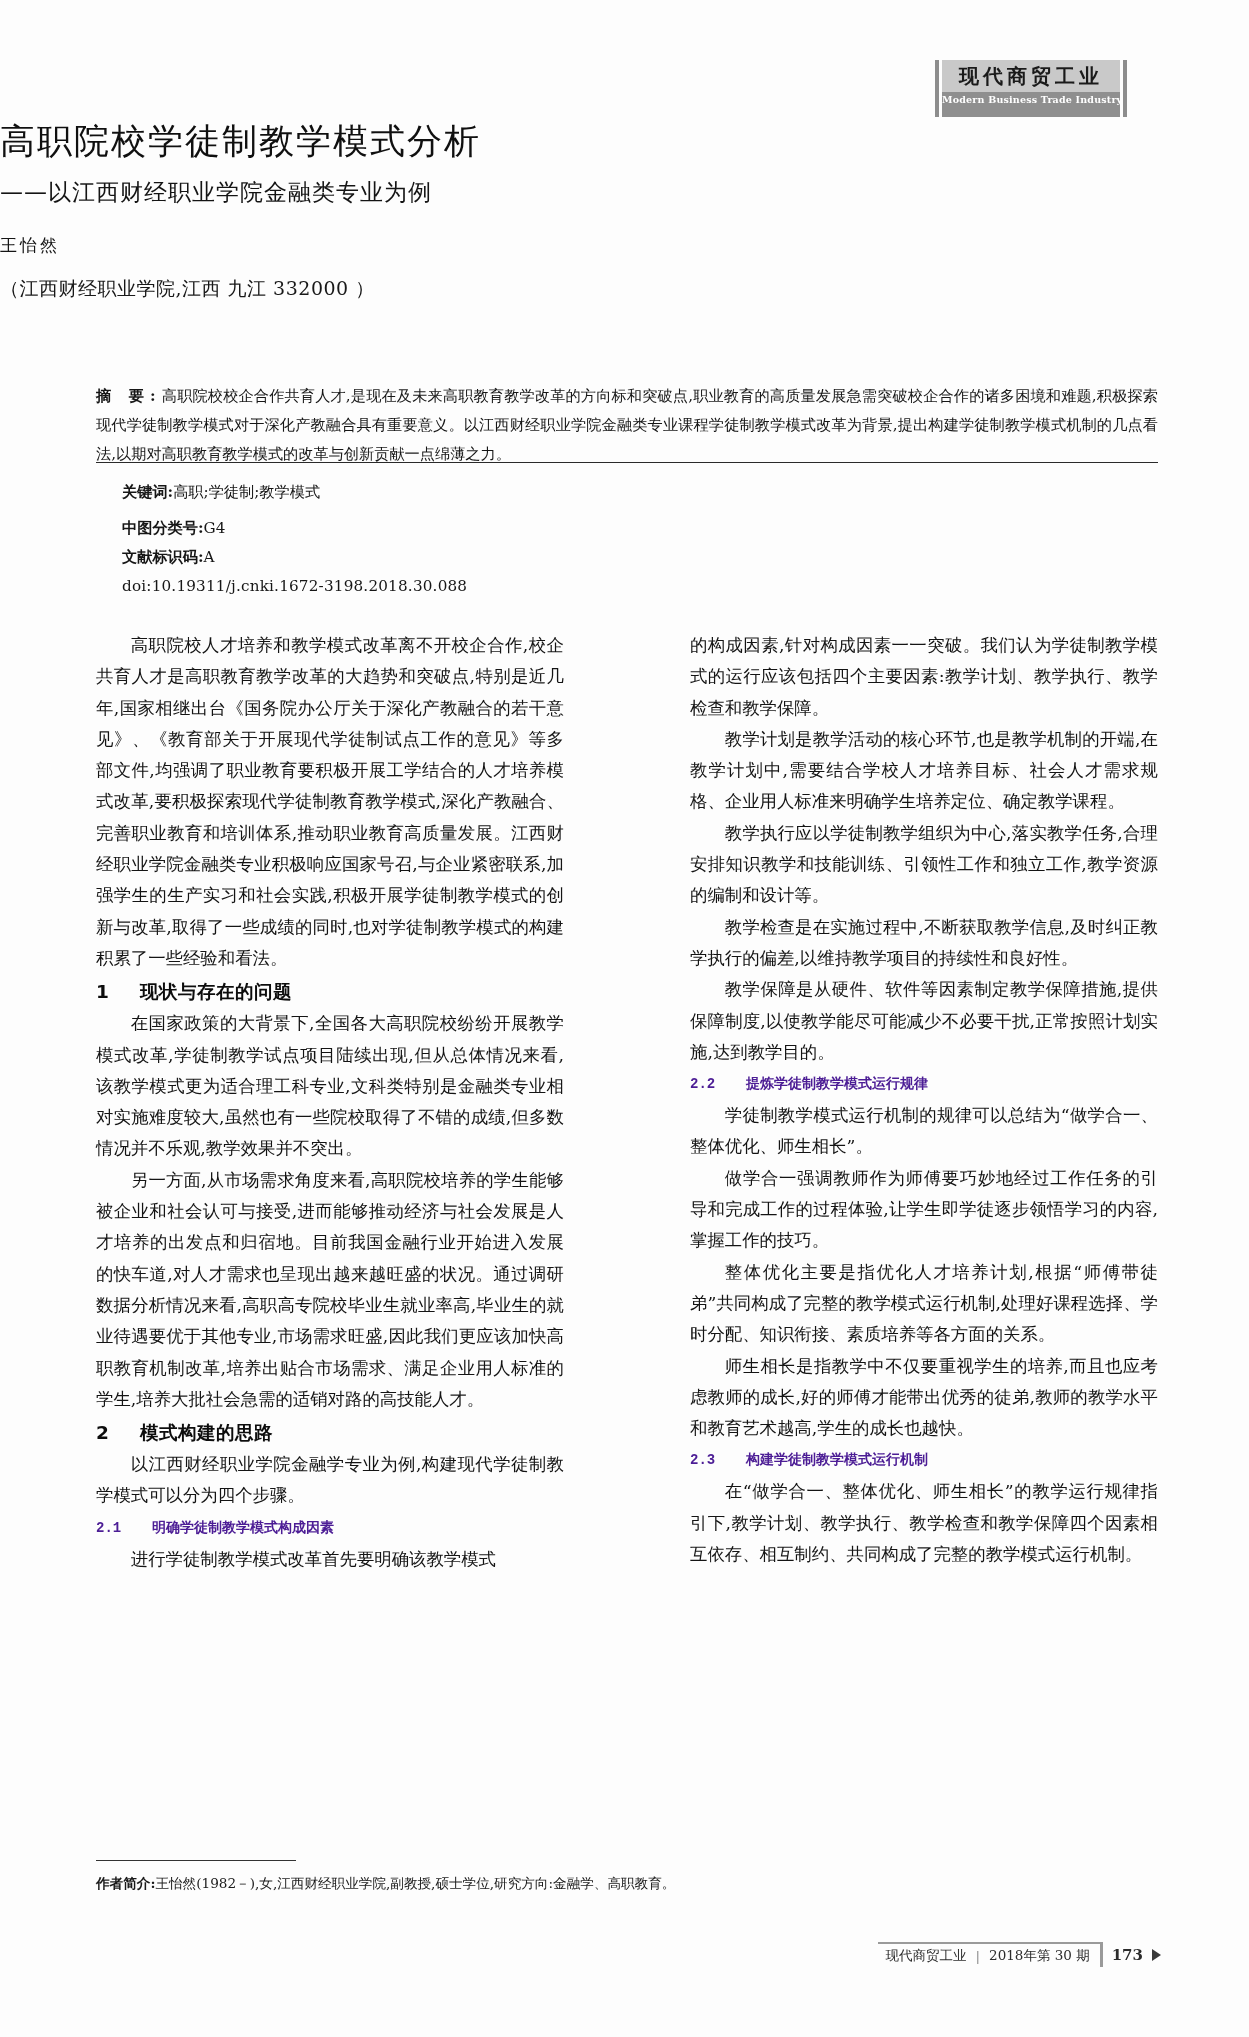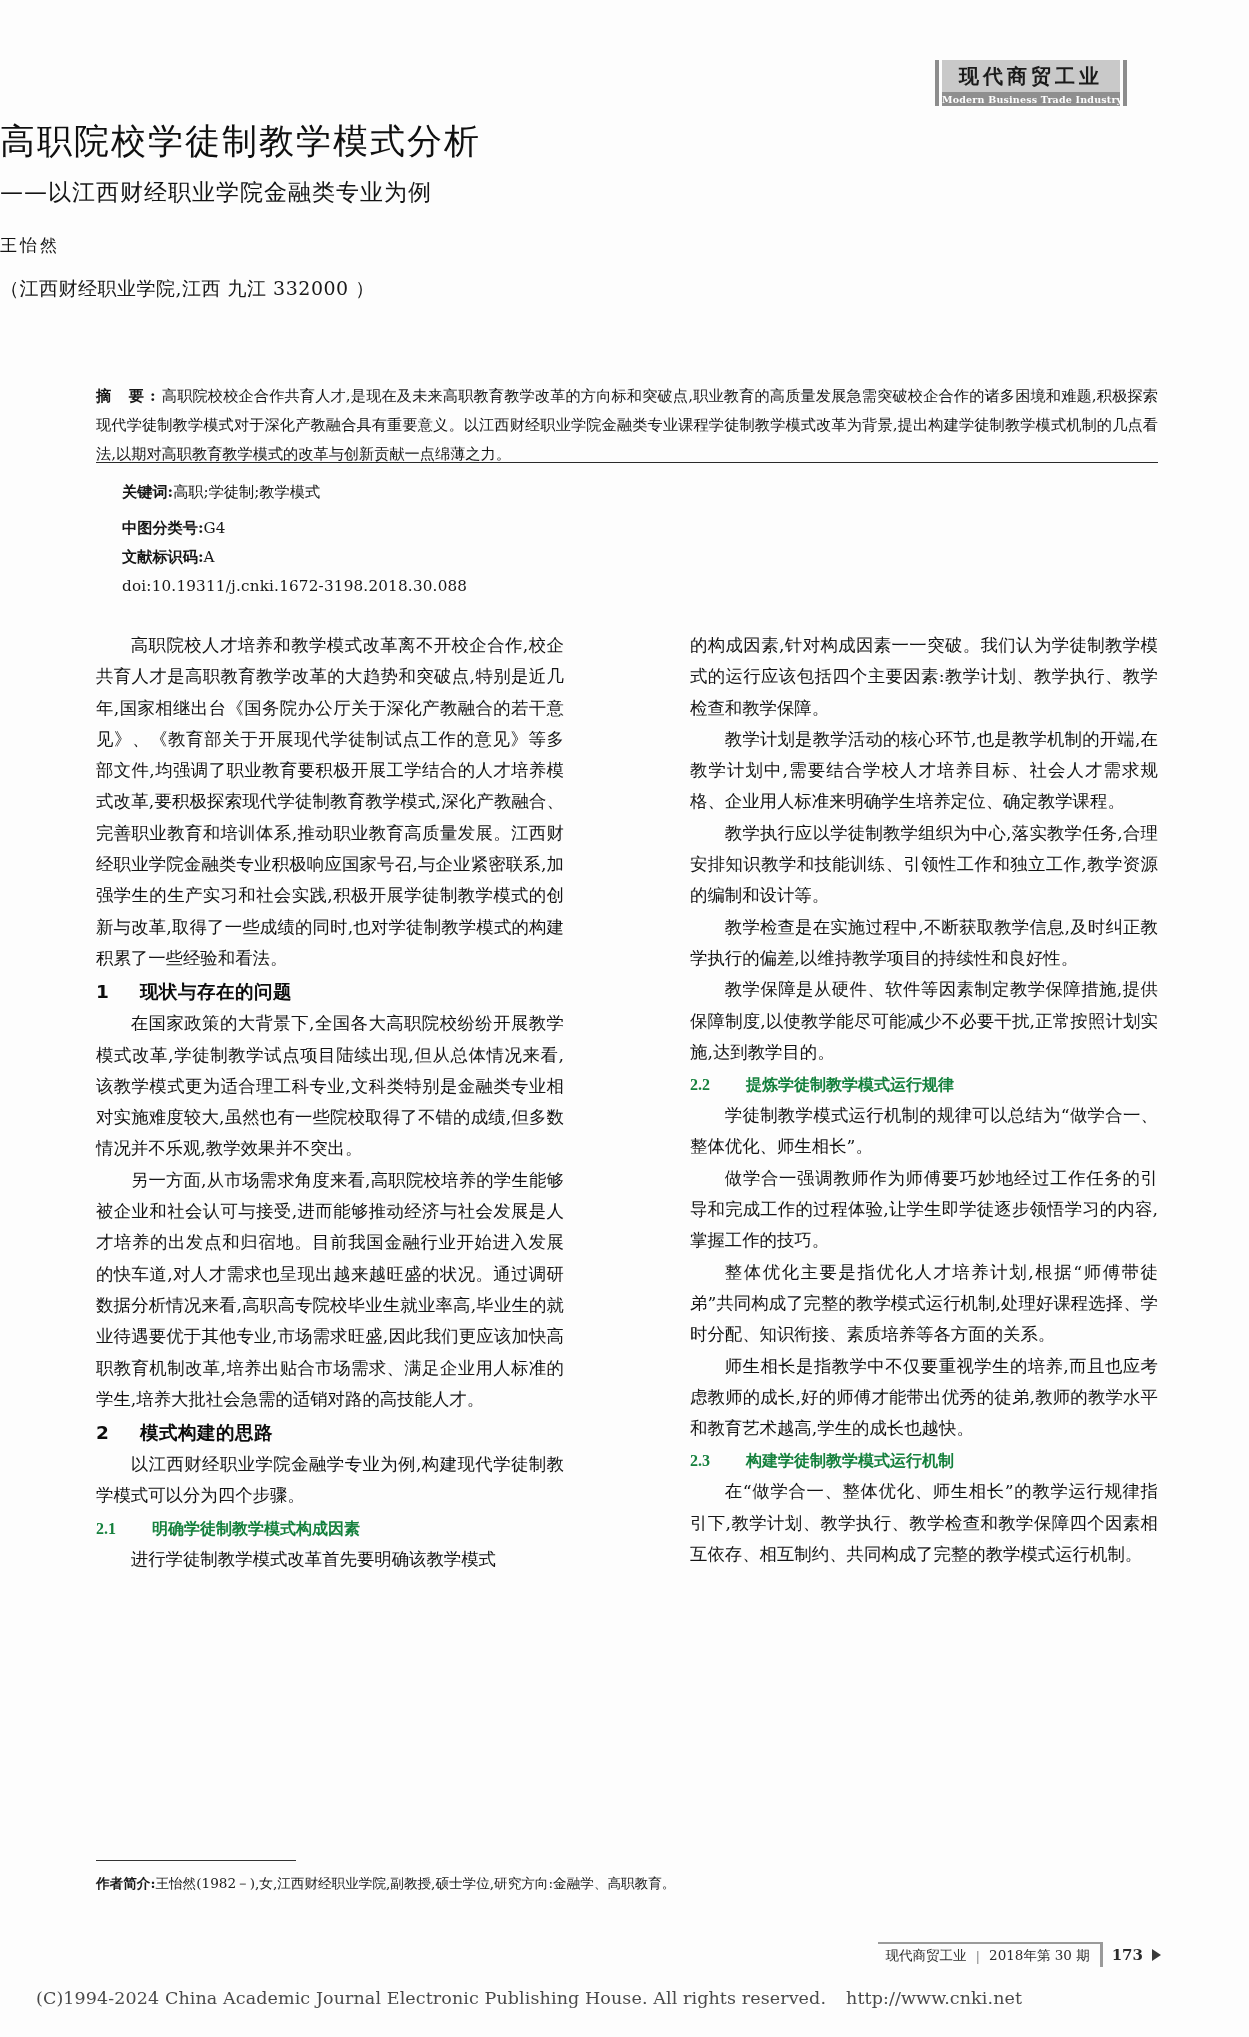--- a/index.html
+++ b/index.html
@@ -43,21 +43,21 @@
     font-weight: 600;
   }
   .masthead-en {
     background: #8f8f8f;
     color: #ffffff;
     font-family: "DejaVu Serif", serif;
     font-size: 9.5px;
     font-weight: 700;
     text-align: center;
     letter-spacing: .2px;
-    padding: 2px 0 1px 0;
+    padding: 2px 0 12px 0;
     white-space: nowrap;
     overflow: hidden;
   }
 
   
   .title-block { position: absolute; top: 118px; left: 0; right: 0; text-align: left; }
   .doc-title {
     font-family: "DejaVu Sans", sans-serif;
     font-size: 35px;
     font-weight: 400;
@@ -151,25 +151,25 @@
     font-family: "DejaVu Sans", sans-serif;
     font-size: 18.5px;
     font-weight: 700;
     line-height: 32px;
     letter-spacing: .5px;
     color: #0d0d0d;
   }
   .col h2 .num { display: inline-block; min-width: 44px; }
   .col h3 {
     margin: 1px 0 0 0;
-    font-family: Liberation Serif, serif;
-    font-size: 16px;
+    font-family: Liberation Mono, monospace;
+    font-size: 14px;
     font-weight: 700;
     line-height: 31px;
-    color: #15803d;
+    color: #4c1d95;
   }
   .col h3 .num { display: inline-block; min-width: 56px; }
 
   
   .footnote-rule {
     position: absolute;
     left: 96px;
     top: 1860px;
     width: 200px;
     height: 1px;
@@ -307,17 +307,14 @@
   <div class="page-footer">
     <div class="pf-left">
       <span>现代商贸工业</span>
       <span class="pf-div">|</span>
       <span>2018年第 30 期</span>
     </div>
     <div class="pf-page">173</div>
     <div class="pf-arrow"></div>
   </div>
 
-  <div class="cnki">
-    <span>(C)1994-2024 China Academic Journal Electronic Publishing House. All rights reserved.</span><span class="url">http://www.cnki.net</span>
-  </div>
 
 </div>
 
 </body></html>

